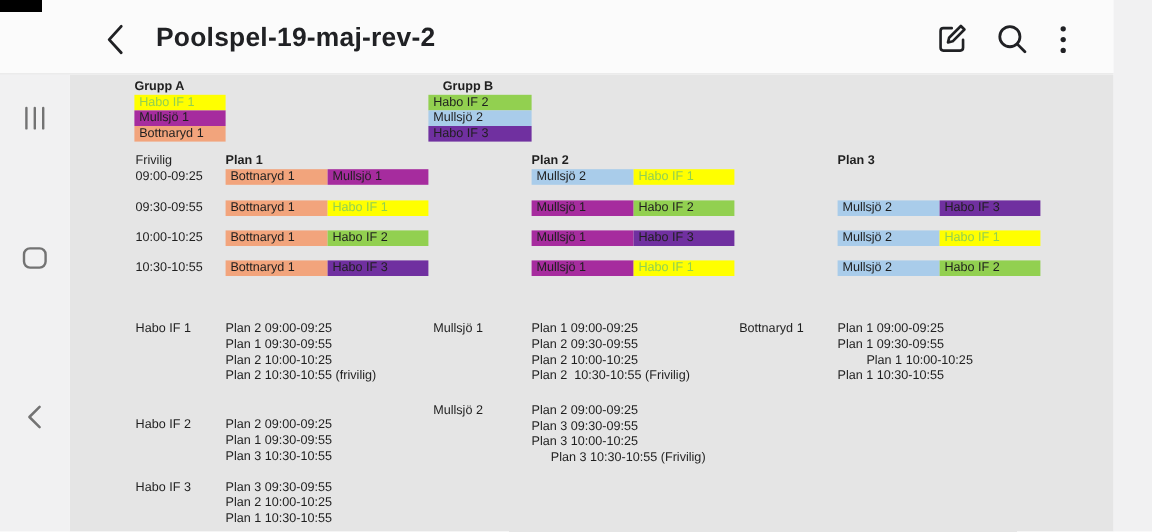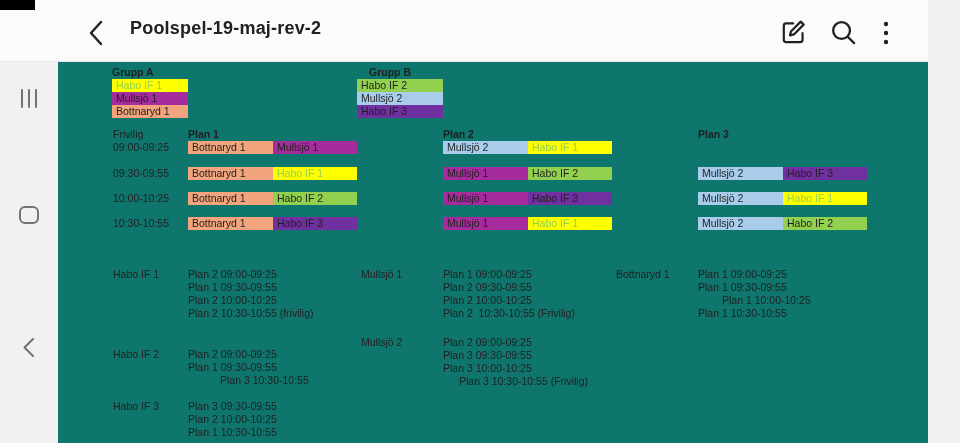--- a/index.html
+++ b/index.html
@@ -1,28 +1,28 @@
 <!DOCTYPE html>
 <html><head>
 <meta charset="utf-8">
 <style>
   html,body{margin:0;padding:0;width:960px;height:443px;overflow:hidden;
     font-family:"Liberation Sans",sans-serif;background:#fff;}
   .screen{position:relative;width:960px;height:443px;background:#fff;}
   .app-bar{position:absolute;left:0;top:0;width:928px;height:62px;background:#fbfbfb;
     border-bottom:1px solid #e7e7e7;box-sizing:border-box;z-index:3;}
-  .title{position:absolute;left:130px;top:18px;font-size:18px;font-weight:700;
+  .title{position:absolute;left:130px;top:18px;font-size:22px;font-weight:700;
     color:#202124;letter-spacing:.2px;white-space:nowrap;}
   .icon-btn{position:absolute;background:none;border:none;padding:0;margin:0;cursor:pointer;}
   .nav-rail{position:absolute;left:0;top:10px;width:58px;height:433px;background:#f1f1f2;z-index:2;}
   .right-strip{position:absolute;right:0;top:0;width:32px;height:443px;background:#f1f1f2;z-index:4;}
   .notch{position:absolute;left:0;top:0;width:35px;height:10px;background:#000;z-index:5;}
   .recents-bar{display:inline-block;width:2px;height:19px;background:#737373;border-radius:1px;margin:0 2.5px;}
   .home-sq{width:20px;height:18px;border:2px solid #737373;border-radius:6px;box-sizing:border-box;}
-  .doc{position:absolute;left:58px;top:62px;width:870px;height:381px;background:#0f766e;z-index:1;}
+  .doc{position:absolute;left:58px;top:62px;width:870px;height:381px;background:#e5e5e5;z-index:1;}
   .lbl{position:absolute;font-size:10.5px;line-height:13px;color:#1f1f1f;white-space:pre;}
   .hdr{font-weight:700;}
   .cell{position:absolute;height:13px;line-height:13px;font-size:10.5px;
     padding-left:4px;box-sizing:border-box;white-space:pre;overflow:hidden;color:#1f1f1f;}
 </style>
 </head>
 <body>
 
 <div class="screen">
 
@@ -113,21 +113,21 @@
       <div class="cell" style="left: 640px; top: 155px; width: 85px; background: rgb(169, 204, 234); color: rgb(31, 31, 31);">Mullsjö 2</div>
       <div class="cell" style="left: 725px; top: 155px; width: 84px; background: rgb(146, 208, 80); color: rgb(31, 31, 31);">Habo IF 2</div>
       <div class="lbl" style="left: 55px; top: 206px;">Habo IF 1</div>
       <div class="lbl" style="left: 130px; top: 206px;">Plan 2 09:00-09:25</div>
       <div class="lbl" style="left: 130px; top: 219px;">Plan 1 09:30-09:55</div>
       <div class="lbl" style="left: 130px; top: 232px;">Plan 2 10:00-10:25</div>
       <div class="lbl" style="left: 130px; top: 245px;">Plan 2 10:30-10:55 (frivilig)</div>
       <div class="lbl" style="left: 55px; top: 286px;">Habo IF 2</div>
       <div class="lbl" style="left: 130px; top: 286px;">Plan 2 09:00-09:25</div>
       <div class="lbl" style="left: 130px; top: 299px;">Plan 1 09:30-09:55</div>
-      <div class="lbl" style="left: 130px; top: 312px; margin-left: 32px;">Plan 3 10:30-10:55</div>
+      <div class="lbl" style="left: 130px; top: 312px;">Plan 3 10:30-10:55</div>
       <div class="lbl" style="left: 55px; top: 338px;">Habo IF 3</div>
       <div class="lbl" style="left: 130px; top: 338px;">Plan 3 09:30-09:55</div>
       <div class="lbl" style="left: 130px; top: 351px;">Plan 2 10:00-10:25</div>
       <div class="lbl" style="left: 130px; top: 364px;">Plan 1 10:30-10:55</div>
       <div class="lbl" style="left: 303px; top: 206px;">Mullsjö 1</div>
       <div class="lbl" style="left: 385px; top: 206px;">Plan 1 09:00-09:25</div>
       <div class="lbl" style="left: 385px; top: 219px;">Plan 2 09:30-09:55</div>
       <div class="lbl" style="left: 385px; top: 232px;">Plan 2 10:00-10:25</div>
       <div class="lbl" style="left: 385px; top: 245px;">Plan 2  10:30-10:55 (Frivilig)</div>
       <div class="lbl" style="left: 303px; top: 274px;">Mullsjö 2</div>

